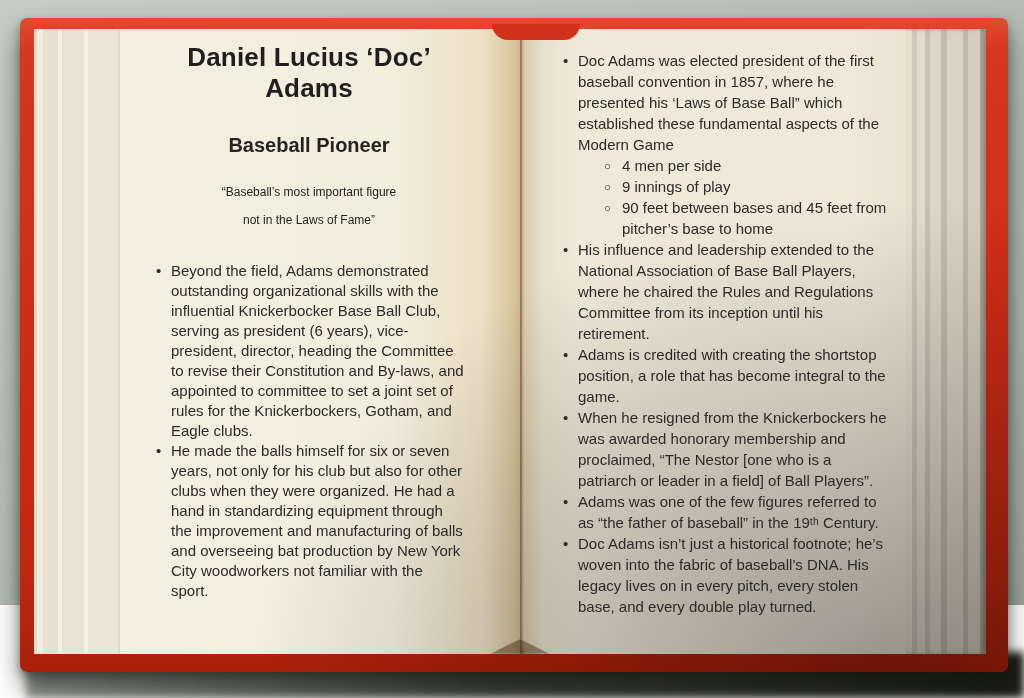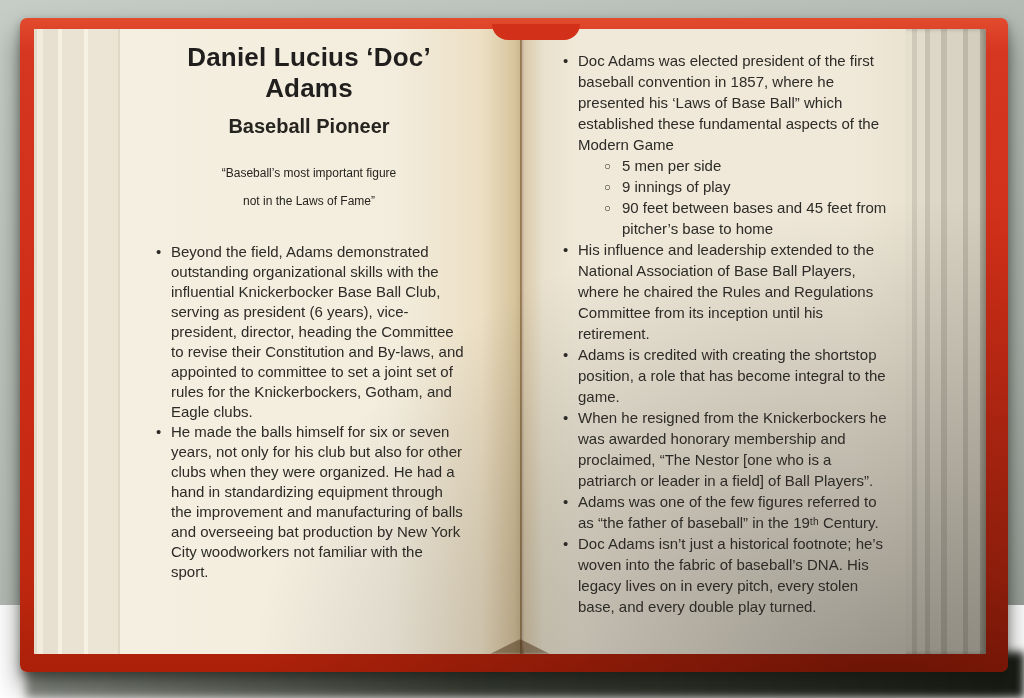--- a/index.html
+++ b/index.html
@@ -45,21 +45,21 @@
   .spine-top{position:absolute;left:472px;top:6px;width:88px;height:16px;
     background:#d23018;border-radius:0 0 44px 44px;}
   .gutter-bottom{position:absolute;left:456px;top:610px;width:60px;height:15px;
     background:rgba(70,38,12,.45);clip-path:polygon(0 100%,50% 0,100% 100%);filter:blur(1px);}
 
   .content{position:absolute;z-index:3;color:#2d2b27;}
   .content-left{left:142px;top:42px;width:334px;}
   .content-right{left:549px;top:38px;width:352px;}
 
   .title{font-size:26px;font-weight:600;letter-spacing:.2px;text-align:center;color:#201f1d;}
-  .subtitle{margin-top:11px;font-size:20px;font-weight:700;text-align:center;color:#26241f;}
+  .subtitle{margin-top:30px;font-size:20px;font-weight:700;text-align:center;color:#26241f;}
   .quote{margin-top:21px;font-size:12px;font-weight:500;text-align:center;line-height:28px;color:#26241f;}
 
   .bullets{margin-top:27px;font-size:15px;line-height:20px;}
   .content-right .bullets{margin-top:0;line-height:21px;}
 
   ul.bullet-list{list-style:none;margin:12px;padding:0;}
   ul.bullet-list>li{position:relative;padding-left:17px;}
   ul.bullet-list>li::before{content:"\2022";position:absolute;left:2px;}
 
   ul.sub-list{list-style:none;margin:0 0 0 24px;padding:0;}
@@ -96,21 +96,21 @@
           <li>Beyond the field, Adams demonstrated outstanding organizational skills with the influential Knickerbocker Base Ball Club, serving as president (6 years), vice-president, director, heading the Committee to revise their Constitution and By-laws, and appointed to committee to set a joint set of rules for the Knickerbockers, Gotham, and Eagle clubs.</li>
           <li>He made the balls himself for six or seven years, not only for his club but also for other clubs when they were organized. He had a hand in standardizing equipment through the improvement and manufacturing of balls and overseeing bat production by New York City woodworkers not familiar with the sport.</li>
         </ul>
     </div>
   </div>
 
   <div class="content content-right">
     <div class="bullets">
       <ul class="bullet-list">
           <li><span>Doc Adams was elected president of the first baseball convention in 1857, where he presented his ‘Laws of Base Ball” which established these fundamental aspects of the Modern Game</span><ul class="sub-list">
-              <li>5 men per side</li>
+              <li>4 men per side</li>
               <li>9 innings of play</li>
               <li>90 feet between bases and 45 feet from pitcher’s base to home</li>
             </ul></li>
           <li><span>His influence and leadership extended to the National Association of Base Ball Players, where he chaired the Rules and Regulations Committee from its inception until his retirement.</span></li>
           <li><span>Adams is credited with creating the shortstop position, a role that has become integral to the game.</span></li>
           <li><span>When he resigned from the Knickerbockers he was awarded honorary membership and proclaimed, “The Nestor [one who is a patriarch or leader in a field] of Ball Players”.</span></li>
           <li><span>Adams was one of the few figures referred to as “the father of baseball” in the 19ᵗʰ Century.</span></li>
           <li><span>Doc Adams isn’t just a historical footnote; he’s woven into the fabric of baseball’s DNA. His legacy lives on in every pitch, every stolen base, and every double play turned.</span></li>
         </ul>
     </div>

